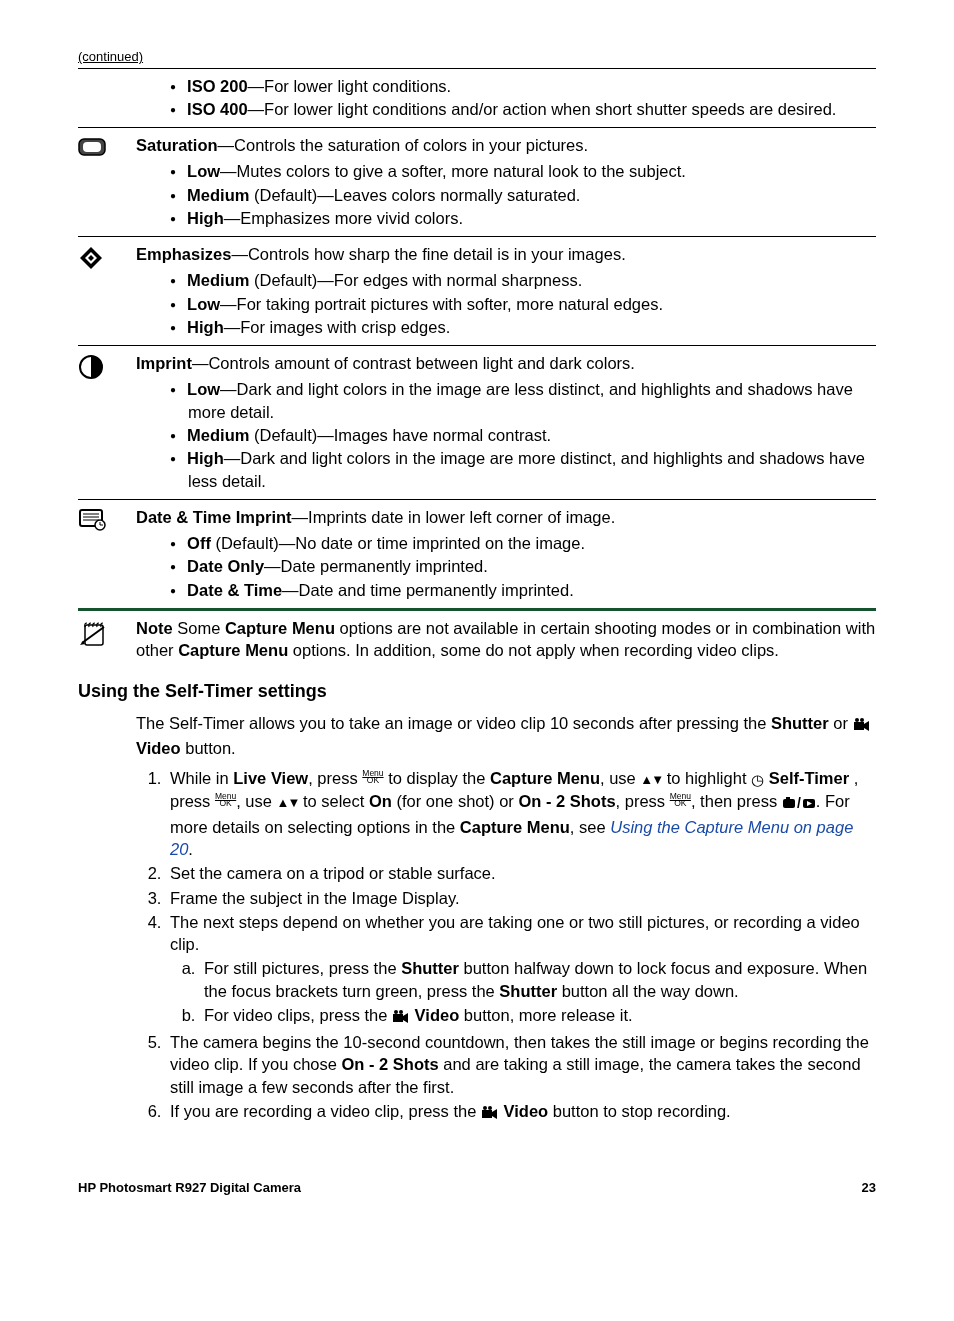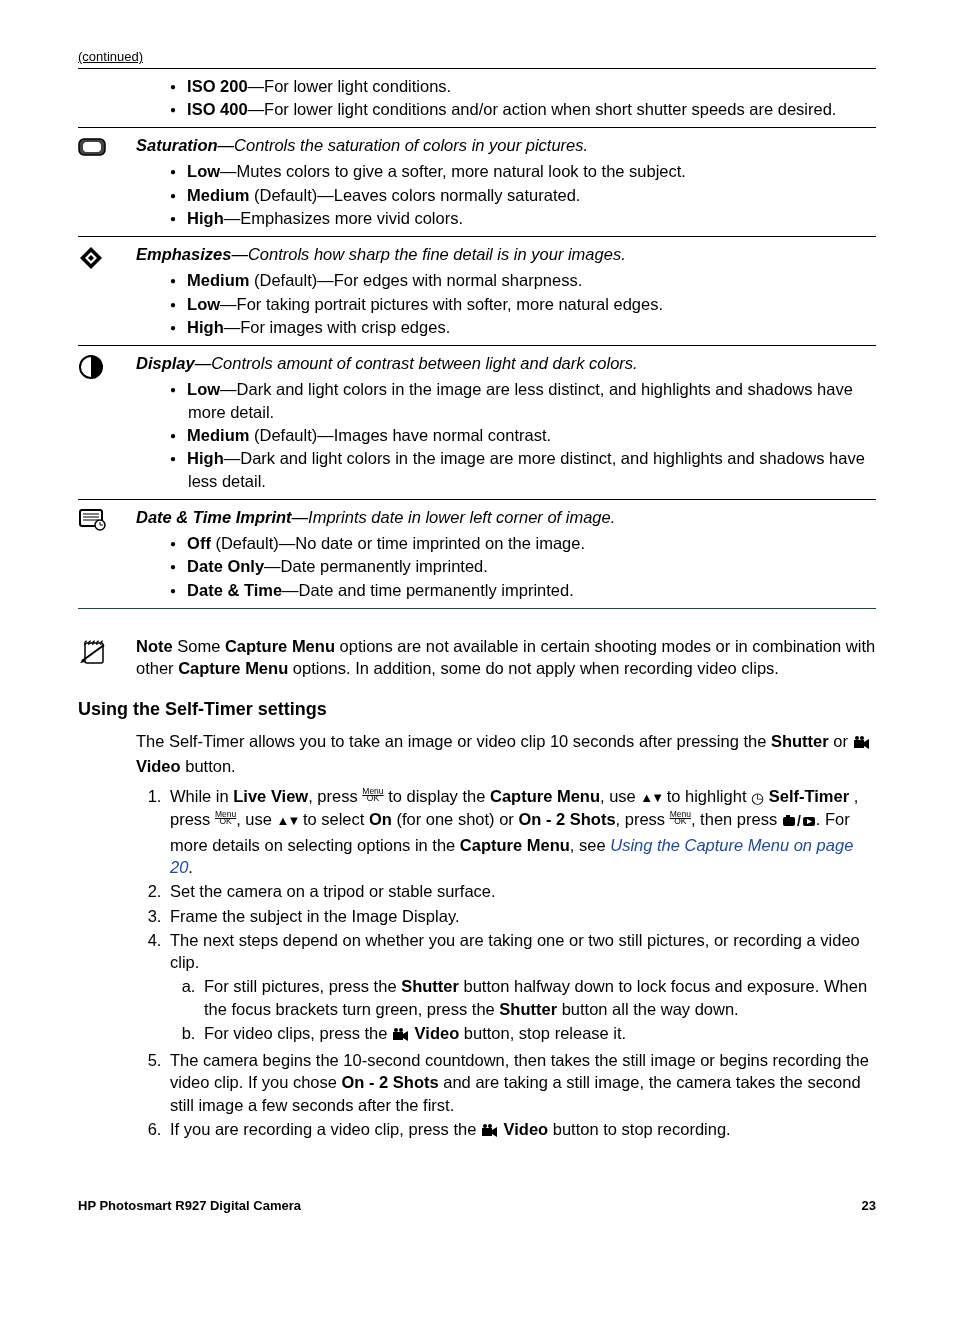--- a/index.html
+++ b/index.html
@@ -12,24 +12,24 @@
     width: 954px;
     padding: 48px 78px 40px 78px;
   }
   .continued { font-size: 13px; text-decoration: underline; margin-bottom: 2px; }
   .section-row {
     border-top: 1px solid #000;
     padding: 6px 0 6px 0;
     display: flex;
   }
   .section-row.first { border-top: 1px solid #000; }
-  .section-row.last { border-bottom: 1px solid #14532d; margin-bottom: 26px;}
+  .section-row.last { border-bottom: 3px solid #14532d; margin-bottom: 6px;}
   .icon-col { width: 58px; flex-shrink: 0; padding-top: 2px; }
   .content-col { flex: 1; }
-  .content-col p.intro { margin-bottom: 4px; font-style: italic; }
+  .content-col p.intro { margin-bottom: 4px; }
   ul.opts { list-style: none; padding-left: 34px; }
   ul.opts li { position: relative; margin-bottom: 1px; text-indent: -18px; padding-left: 18px;}
   ul.opts li::before { content: "●"; font-size: 10px; position: relative; top:-2px; margin-right: 11px;}
   .note-row { display: flex; margin: 4px 0 18px 0; }
   .note-icon-col { width: 58px; flex-shrink:0; padding-top:2px;}
   .note-content { flex: 1; }
   h2.heading { font-size: 18px; font-weight: bold; margin-bottom: 8px; }
   .body-para { margin-left: 58px; margin-bottom: 8px; }
   ol.steps { margin-left: 58px; padding-left: 30px; }
   ol.steps > li { margin-bottom: 2px; padding-left: 4px;}
@@ -102,21 +102,21 @@
 <div class="section-row">
   <div class="icon-col">
     <span class="svgicn">
       <svg width="26" height="26">
           <circle cx="13" cy="13" r="11" fill="#fff" stroke="#000" stroke-width="2"></circle>
           <path d="M13 2 A11 11 0 0 1 13 24 Z" fill="#000"></path>
         </svg>
     </span>
   </div>
   <div class="content-col">
-    <p class="intro"><b>Display</b><span>—Controls amount of contrast between light and dark colors.</span></p>
+    <p class="intro"><b>Imprint</b><span>—Controls amount of contrast between light and dark colors.</span></p>
     <ul class="opts">
       <li><b>Low</b><span>—Dark and light colors in the image are less distinct, and highlights and shadows have more detail.</span></li>
       <li><b>Medium</b><span> (Default)—Images have normal contrast.</span></li>
       <li><b>High</b><span>—Dark and light colors in the image are more distinct, and highlights and shadows have less detail.</span></li>
     </ul>
   </div>
 </div>
 
 <div class="section-row last">
   <div class="icon-col">
@@ -187,21 +187,21 @@
   <li>Frame the subject in the Image Display.</li>
   <li>
     <span>The next steps depend on whether you are taking one or two still pictures, or recording a video clip.</span>
     <ol class="sub">
       <li><span>For still pictures, press the </span><b>Shutter</b><span> button halfway down to lock focus and exposure. When the focus brackets turn green, press the </span><b>Shutter</b><span> button all the way down.</span></li>
       <li><span>For video clips, press the </span><span class="svgicn"><svg width="18" height="14">
               <rect x="1" y="4" width="10" height="8" fill="#000"></rect>
               <polygon points="11,6 16,3 16,13 11,10" fill="#000"></polygon>
               <circle cx="4" cy="2" r="2" fill="#000"></circle>
               <circle cx="9" cy="2" r="2" fill="#000"></circle>
-            </svg></span> <b>Video</b><span> button, stop release it.</span></li>
+            </svg></span> <b>Video</b><span> button, more release it.</span></li>
     </ol>
   </li>
   <li><span>The camera begins the 10-second countdown, then takes the still image or begins recording the video clip. If you chose </span><b>On - 2 Shots</b><span> and are taking a still image, the camera takes the second still image a few seconds after the first.</span></li>
   <li><span>If you are recording a video clip, press the </span><span class="svgicn"><svg width="18" height="14">
           <rect x="1" y="4" width="10" height="8" fill="#000"></rect>
           <polygon points="11,6 16,3 16,13 11,10" fill="#000"></polygon>
           <circle cx="4" cy="2" r="2" fill="#000"></circle>
           <circle cx="9" cy="2" r="2" fill="#000"></circle>
         </svg></span> <b>Video</b><span> button to stop recording.</span></li>
 </ol>

